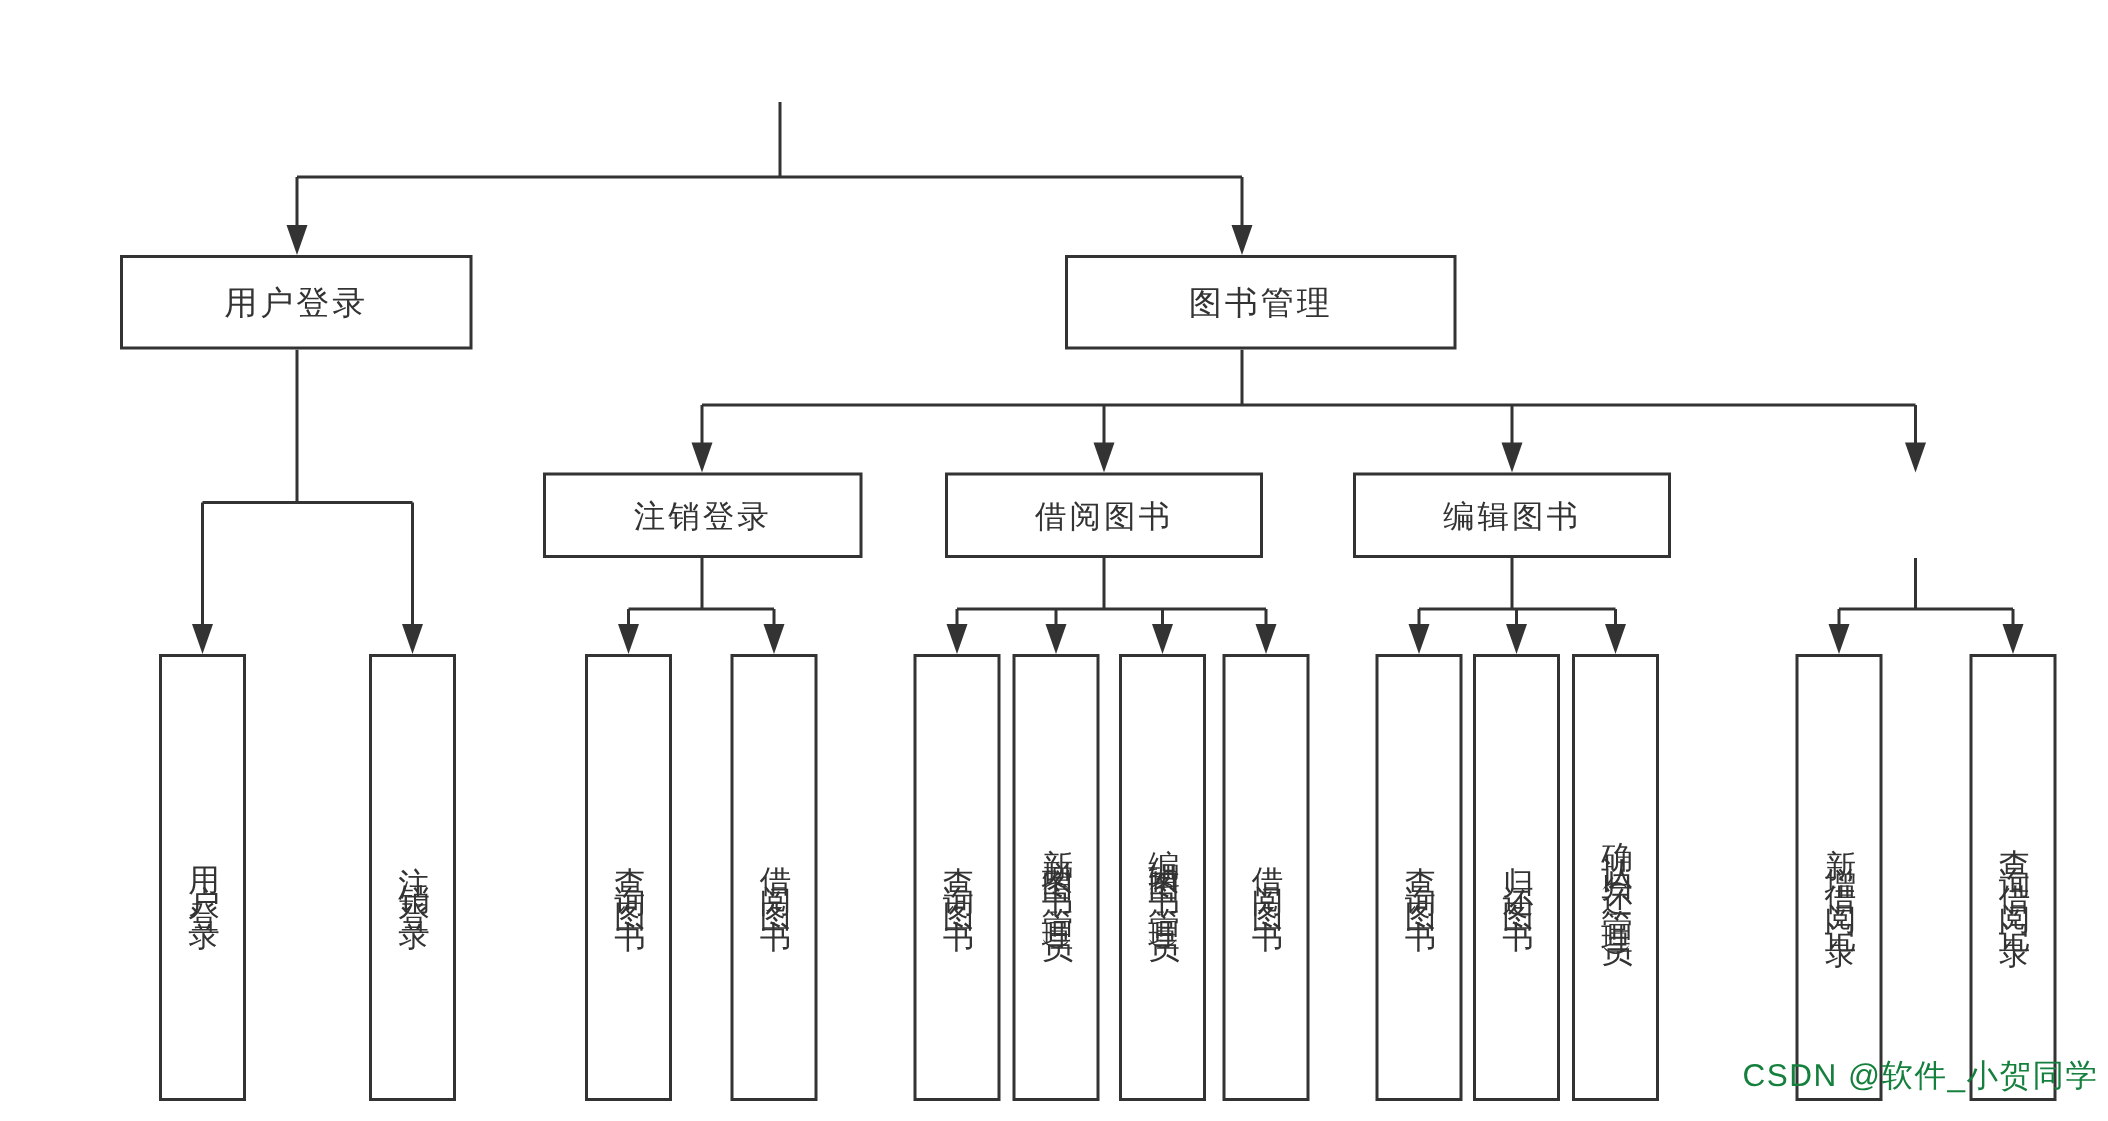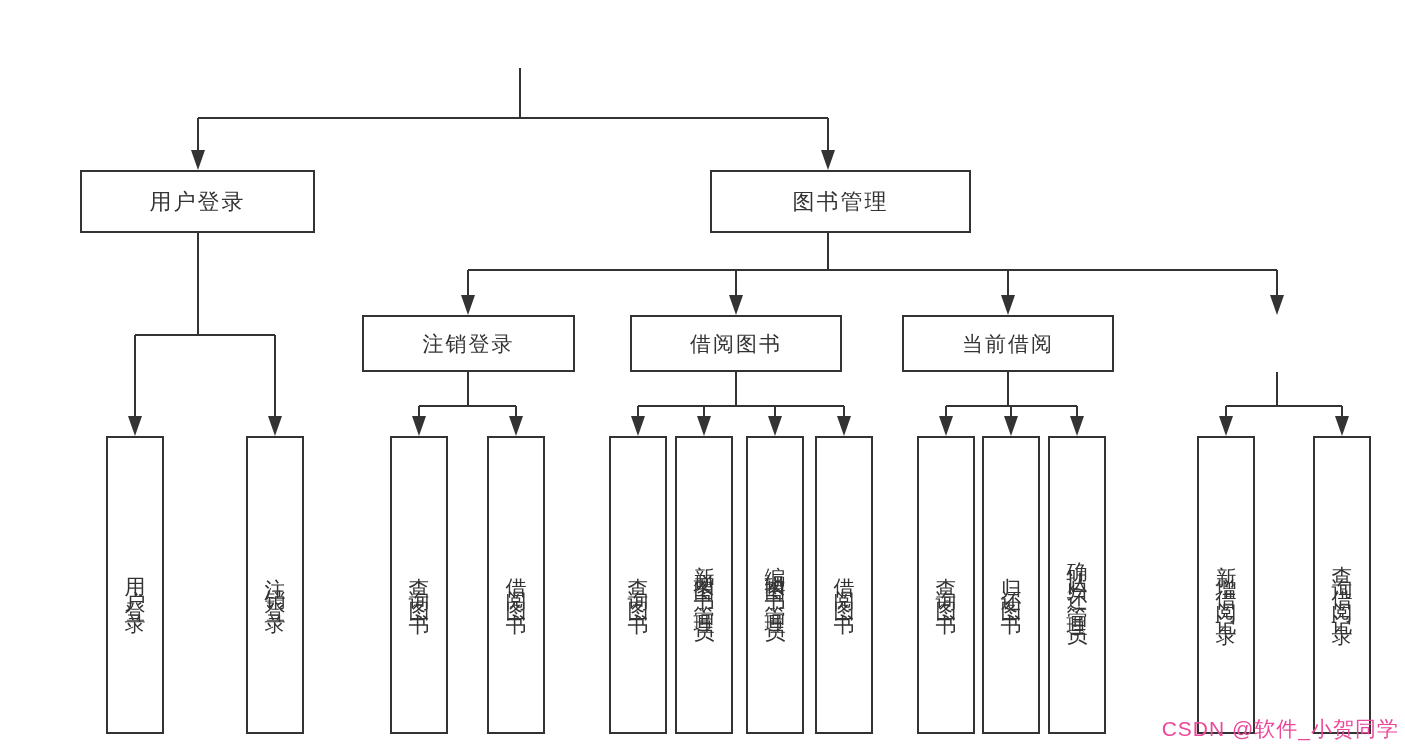--- a/index.html
+++ b/index.html
@@ -17,22 +17,22 @@
   }
   .h { display:flex; align-items:center; justify-content:center;
        font-size:21px; letter-spacing:2px; white-space:nowrap; }
   .lv2 { font-size:22px; }
   .v {
     writing-mode:vertical-lr; text-align:center;
     width:58px; top:436px; height:298px;
     font-size:21px; letter-spacing:12px; line-height:54px;
   }
   .watermark {
-    position:absolute; right:6px; bottom:4px;
-    font-size:21px; letter-spacing:1px; color:#ec4899; white-space:nowrap;
+    position:absolute; right:6px; bottom:16px;
+    font-size:21px; letter-spacing:1px; color:#15803d; white-space:nowrap;
   }
 </style>
 </head>
 <body>
 
 <div class="stage">
 
   <svg class="wires" viewBox="0 0 1405 747" aria-hidden="true">
 
     <path d="M520 68 V118 M198 118 H828 M198 118 V152 M828 118 V152"></path>
@@ -71,21 +71,21 @@
     <polygon points="1219,416 1233,416 1226,436"></polygon>
     <polygon points="1335,416 1349,416 1342,436"></polygon>
   </svg>
 
 
   <div class="node h lv2" style="left:80px; top:170px; width:235px; height:63px;">用户登录</div>
   <div class="node h lv2" style="left:710px; top:170px; width:261px; height:63px;">图书管理</div>
 
   <div class="node h" style="left:362px; top:315px; width:213px; height:57px;">注销登录</div>
   <div class="node h" style="left:630px; top:315px; width:212px; height:57px;">借阅图书</div>
-  <div class="node h" style="left:902px; top:315px; width:212px; height:57px;">当前借阅</div>
+  <div class="node h" style="left:902px; top:315px; width:212px; height:57px;">编辑图书</div>
 
   <div class="node v" style="left:106px;">用户登录</div>
   <div class="node v" style="left:246px;">注销登录</div>
 
   <div class="node v" style="left:390px;">查询图书</div>
   <div class="node v" style="left:487px;">借阅图书</div>
 
   <div class="node v" style="left:609px;">查询图书</div>
   <div class="node v" style="left:675px; letter-spacing:8px;">新增图书（管理员）</div>
   <div class="node v" style="left:746px; letter-spacing:8px;">编辑图书（管理员）</div>

